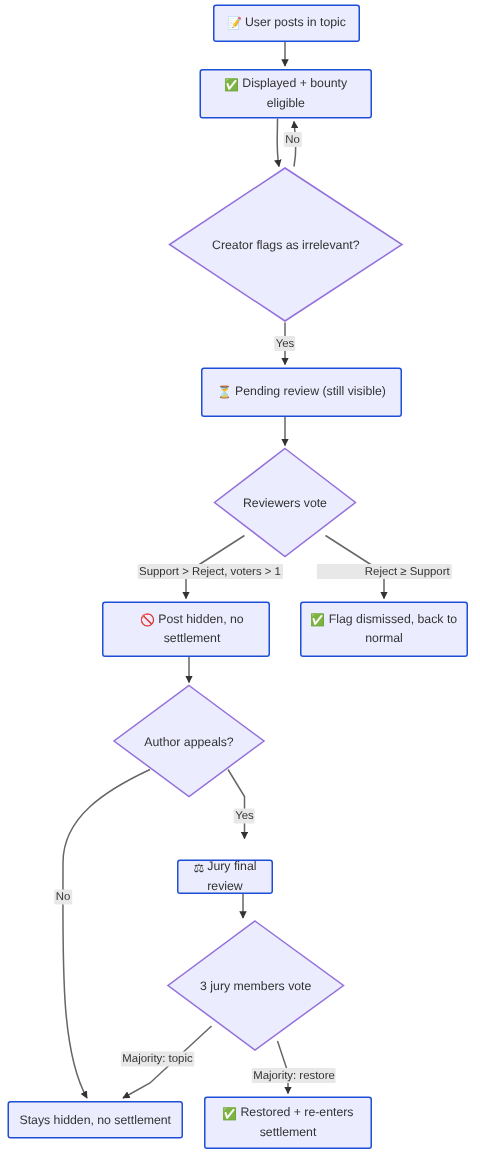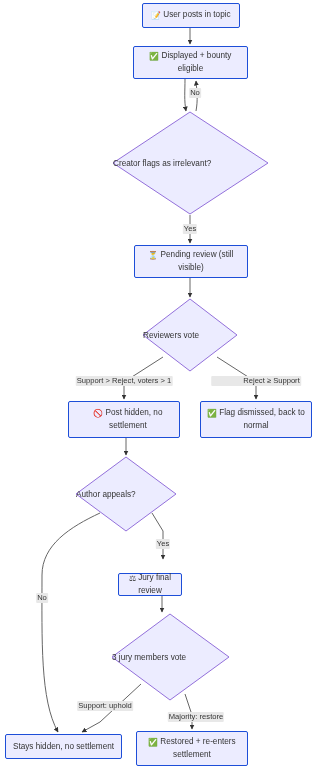--- a/index.html
+++ b/index.html
@@ -32,21 +32,21 @@
     text-align: center;
     color: #333333;
     font-size: 8.2px;
     line-height: 12px;
     padding: 2px 4px;
   }
   .node-diamond {
     position: absolute;
     display: flex;
     align-items: center;
-    justify-content: flex-start;
+    justify-content: center;
   }
   .node-diamond .dlabel {
     position: relative;
     z-index: 2;
     font-size: 8.2px;
     color: #333333;
     text-align: center;
     line-height: 11px;
     white-space: nowrap;
   }
@@ -111,21 +111,21 @@
   </div>
 
   <div class="node-box" style="left:133px;top:46px;width:115px;height:33px;">
     <span><span class="ico">✅</span><span class="nlabel">Displayed + bounty eligible</span></span>
   </div>
 
   <div class="node-diamond" style="left:113px;top:112px;width:155px;height:103px;">
     <span class="dlabel">Creator flags as irrelevant?</span>
   </div>
 
-  <div class="node-box" style="left:134px;top:245px;width:114px;height:33px;">
+  <div class="node-box" style="left:134px;top:245px;width:134px;height:33px;">
     <span><span class="ico">⏳</span><span class="nlabel">Pending review (still visible)</span></span>
   </div>
 
   <div class="node-diamond" style="left:143px;top:299px;width:94px;height:72px;">
     <span class="dlabel">Reviewers vote</span>
   </div>
 
   <div class="node-box" style="left:68px;top:401px;width:112px;height:37px;padding-left:12px;">
     <span><span class="ico">🚫</span><span class="nlabel">Post hidden, no settlement</span></span>
   </div>
@@ -149,20 +149,20 @@
   <div class="node-box" style="left:5px;top:734px;width:117px;height:25px;">
     <span><span class="nlabel">Stays hidden, no settlement</span></span>
   </div>
 
   <div class="node-box" style="left:136px;top:731px;width:112px;height:35px;">
     <span><span class="ico">✅</span><span class="nlabel">Restored + re-enters settlement</span></span>
   </div>
 
   <div class="edge-label" style="left:195px;top:88px;">No</div>
   <div class="edge-label" style="left:190px;top:224px;">Yes</div>
-  <div class="edge-label" style="left:124px;top:376px;text-align:center;">Support &gt; Reject, voters &gt; 1</div>
+  <div class="edge-label" style="left:140px;top:376px;text-align:center;">Support &gt; Reject, voters &gt; 1</div>
   <div class="edge-label" style="left:256px;top:376px;padding-left:32px;">Reject ≥ Support</div>
   <div class="edge-label" style="left:163px;top:539px;">Yes</div>
   <div class="edge-label" style="left:42px;top:593px;">No</div>
-  <div class="edge-label" style="left:105px;top:701px;">Support: uphold</div>
+  <div class="edge-label" style="left:105px;top:701px;">Majority: topic</div>
   <div class="edge-label" style="left:196px;top:712px;">Majority: restore</div>
 
 </div>
 
 </body></html>

